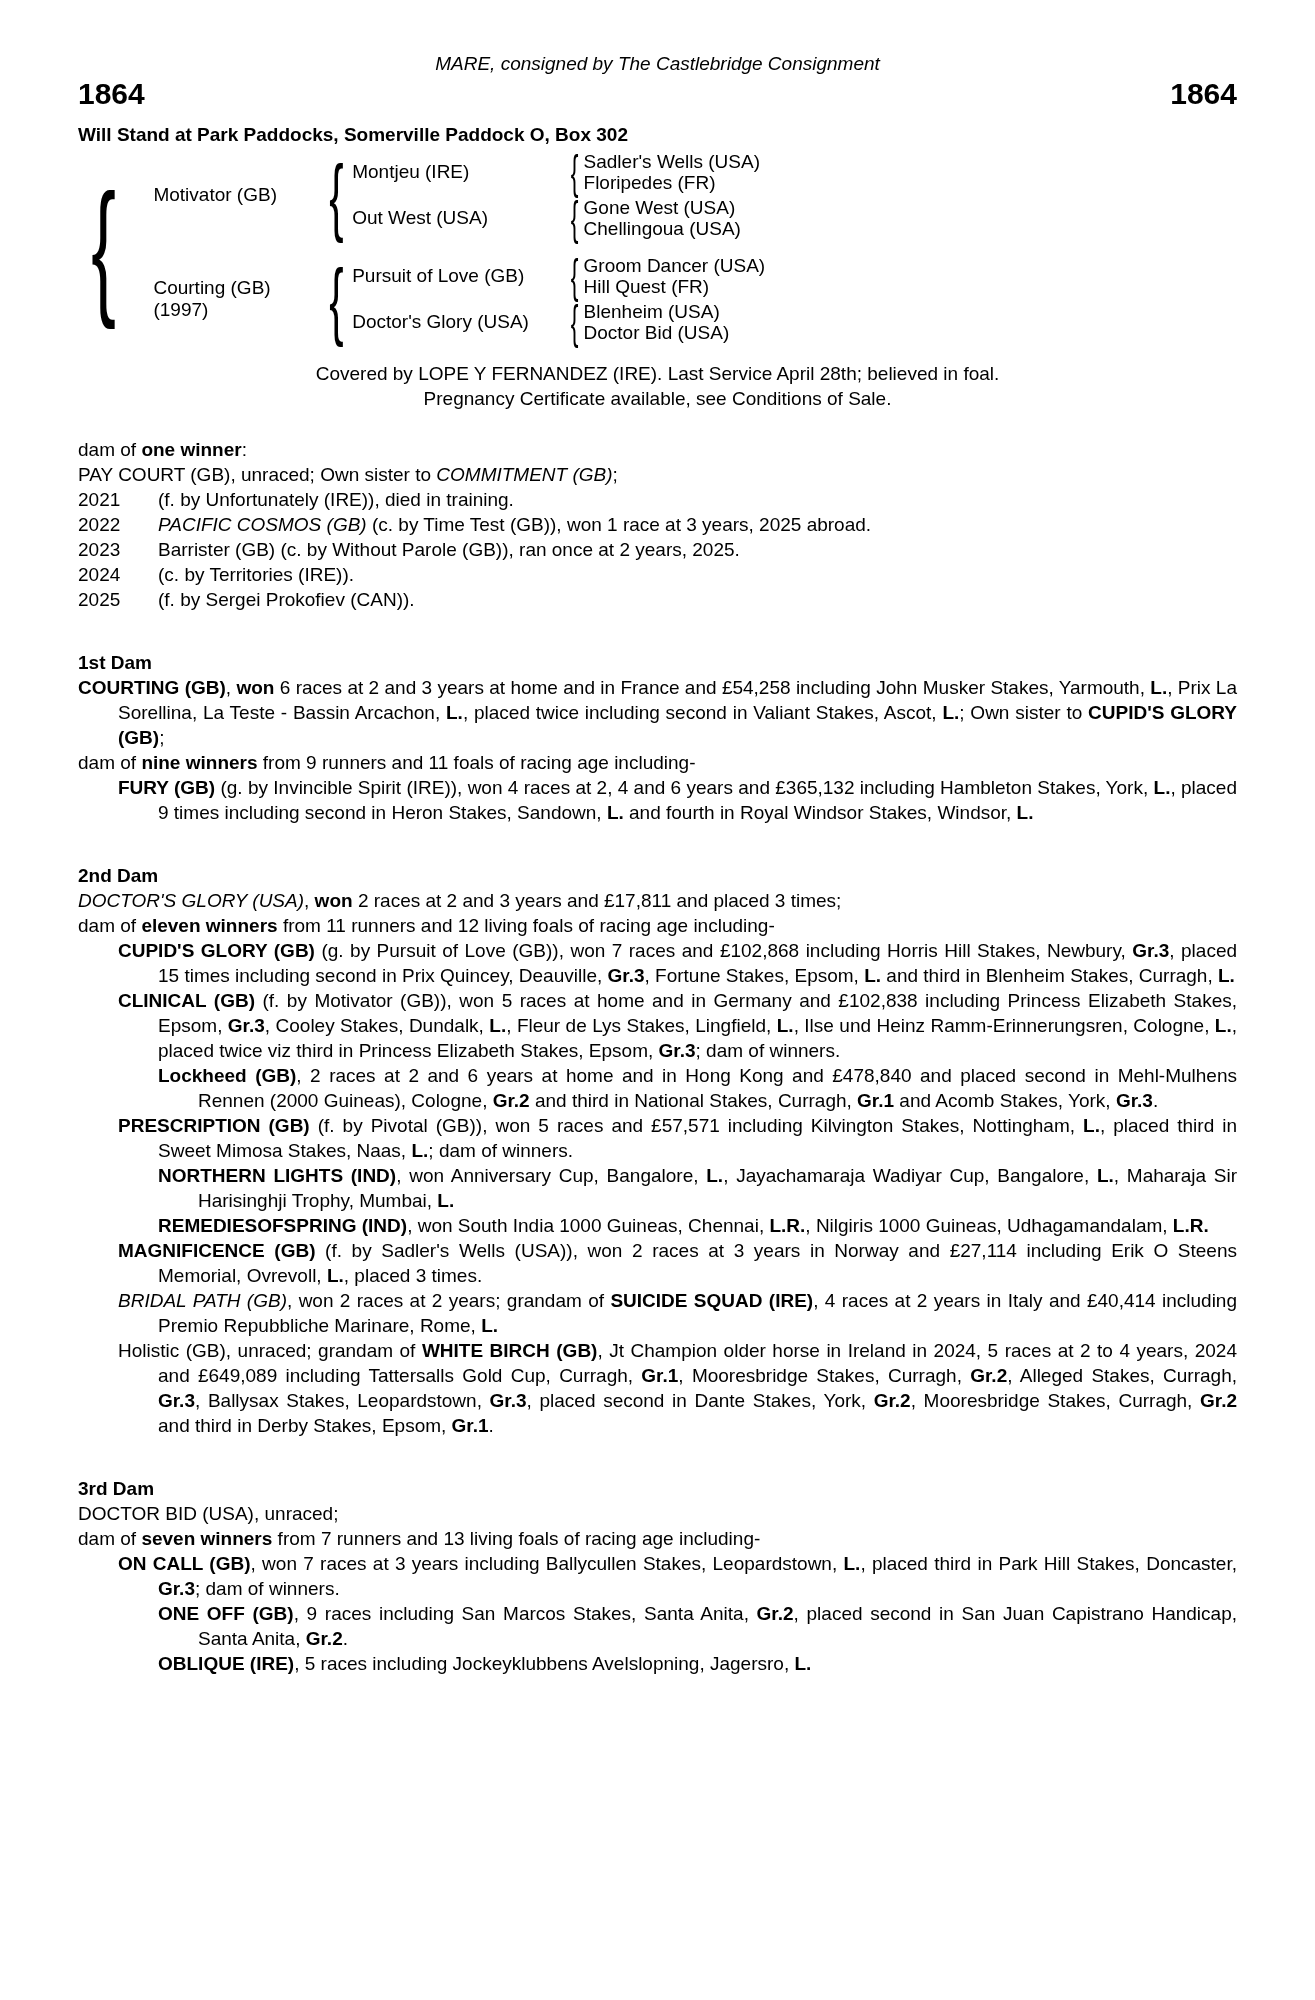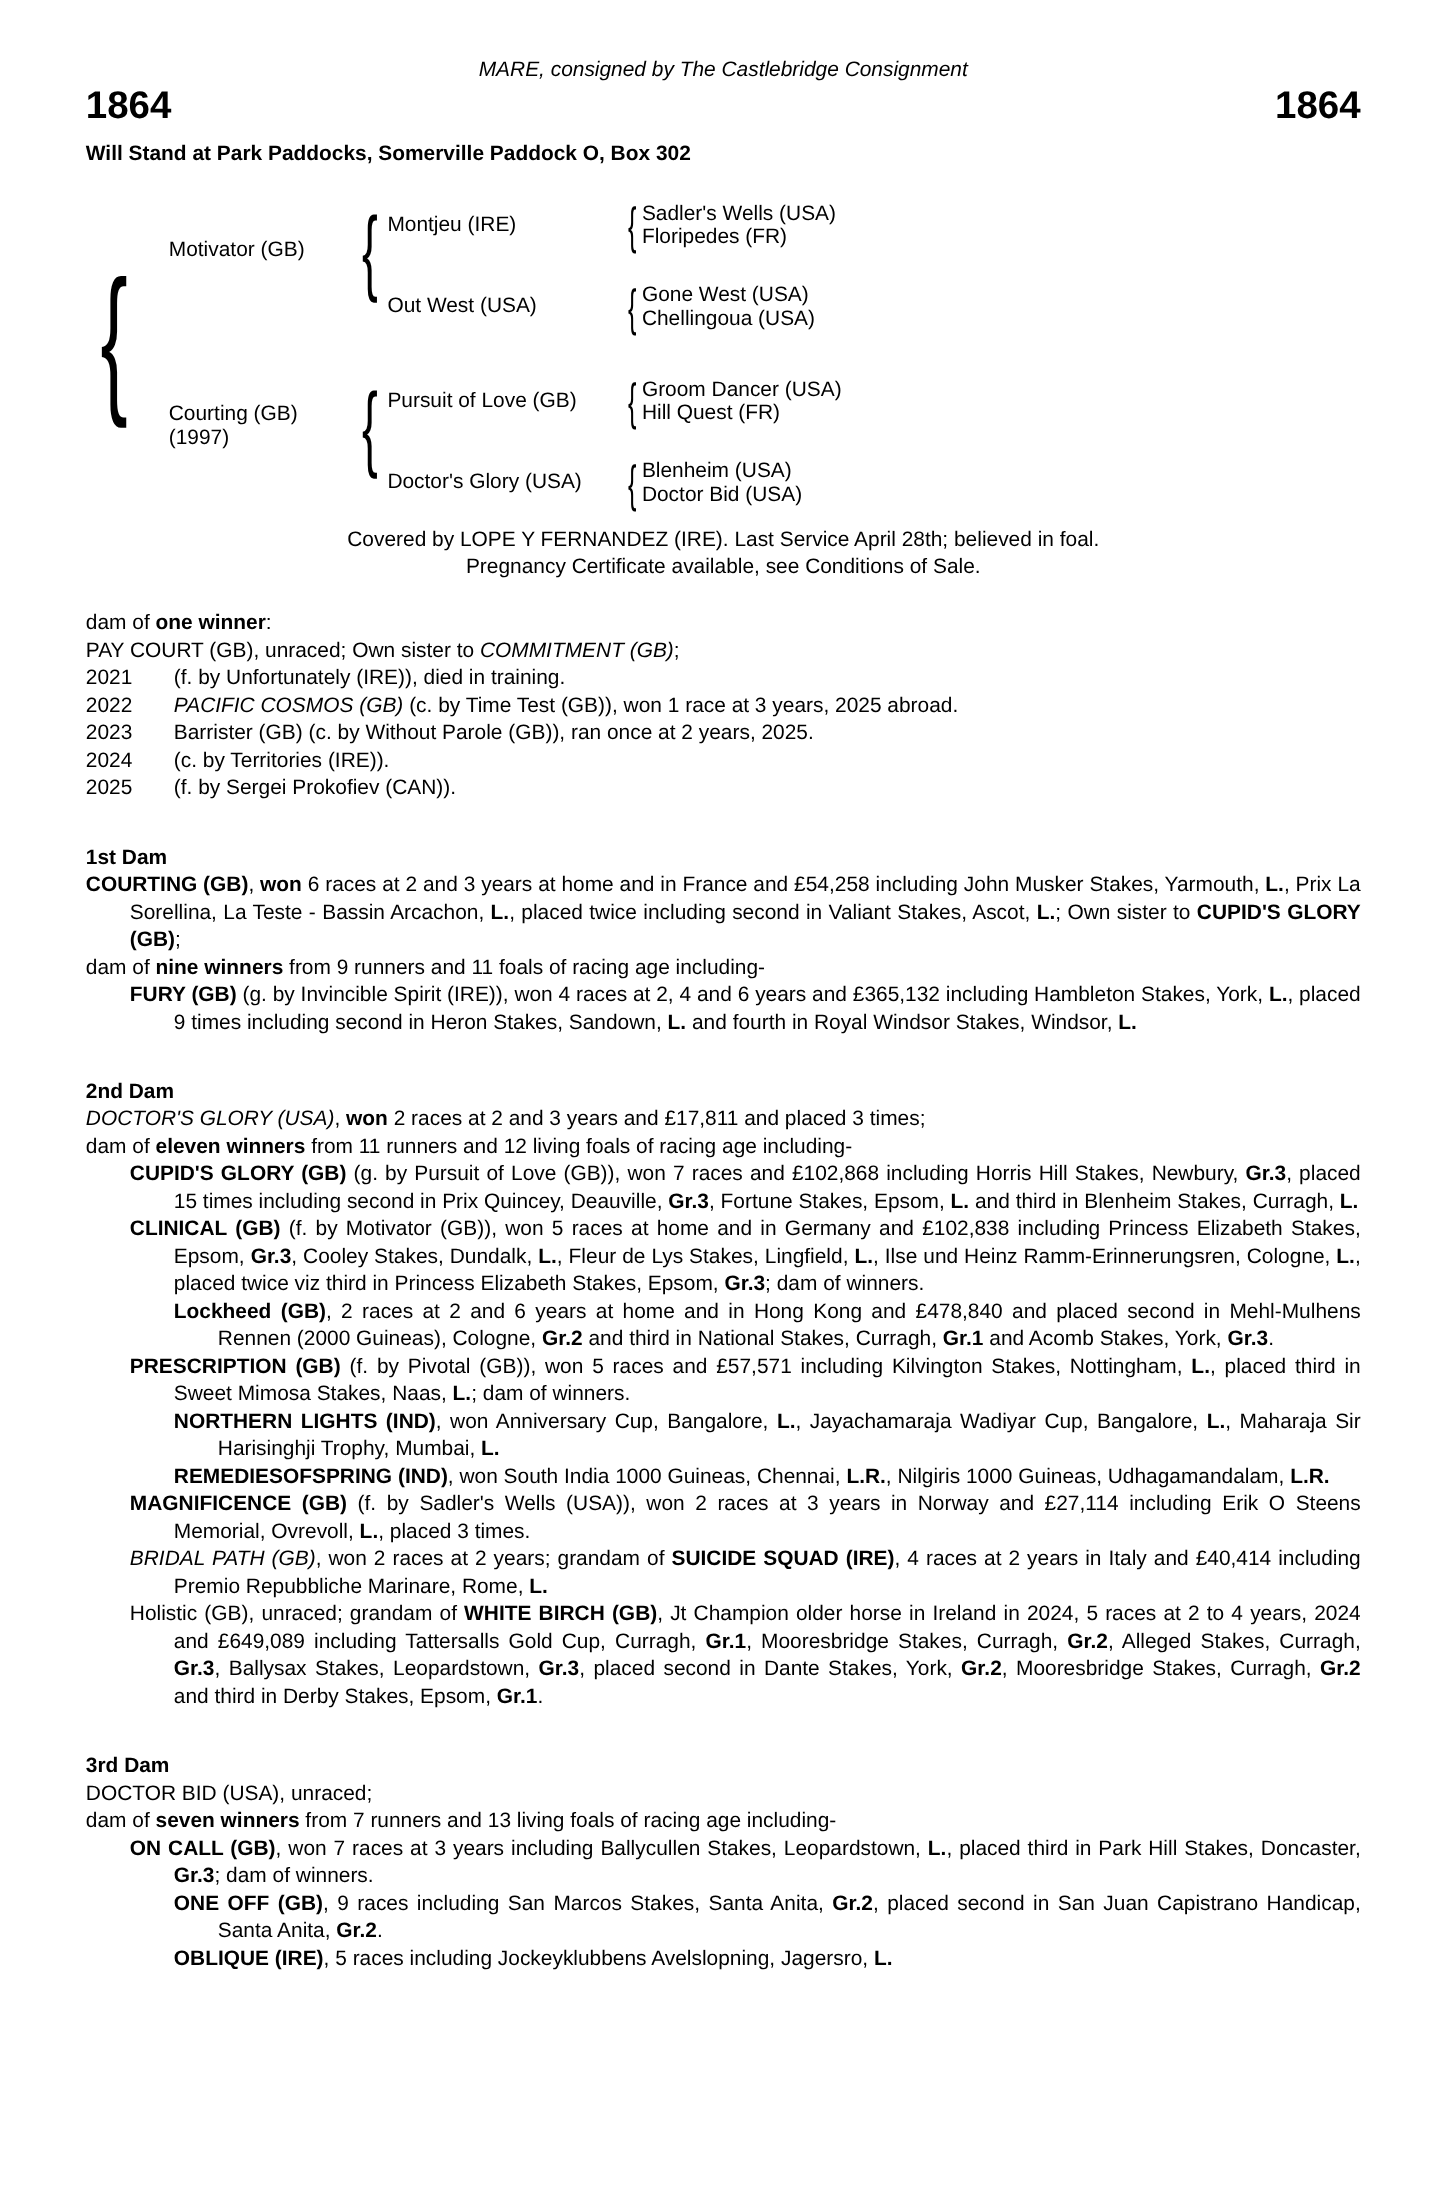--- a/index.html
+++ b/index.html
@@ -7,32 +7,32 @@
     width:1315px; height:2000px; overflow:hidden;
     color:#000;
     font-family:"Liberation Sans","DejaVu Sans",sans-serif;
     font-size:19px;
   }
   .page { padding:52px 78px 0 78px; }
   .b { font-weight:bold; }
   .i { font-style:italic; }
 
   .consign { text-align:center; font-style:italic; line-height:24px; }
-  .lots { display:flex; justify-content:space-between; font-size:35px; font-weight:bold; line-height:1.05; margin-top:2px; }
+  .lots { display:flex; justify-content:space-between; font-size:30px; font-weight:bold; line-height:1.05; margin-top:2px; }
   .stand { font-weight:bold; margin-top:12px; line-height:25px; }
 
   
   .ped { display:flex; align-items:center; margin-top:2px; }
   .ped-subject { width:222px; flex:none; }
   .ped-subject div { line-height:23px; }
   .gen { display:flex; flex-direction:column; justify-content:center; }
   .parents { gap:12px; }
   .pgroup { display:flex; align-items:center; }
   .pname { width:168px; flex:none; line-height:22px;margin-left:24px; }
-  .gpgroup { display:flex; align-items:center;margin-top:28px; }
+  .gpgroup { display:flex; align-items:center; }
   .gpname { width:214px; flex:none; line-height:22px; }
   .ggcol { display:flex; flex-direction:column; }
   .gg { line-height:21px; white-space:nowrap; }
   .brace { line-height:1; transform:scaleX(0.5); margin:0 1px; flex:none; font-weight:normal; }
   .brace-s { font-size:46px; }
   .brace-m { font-size:86px; }
   .brace-l { font-size:148px; }
 
   .covered { text-align:center; margin-top:16px; line-height:25px; }
 

